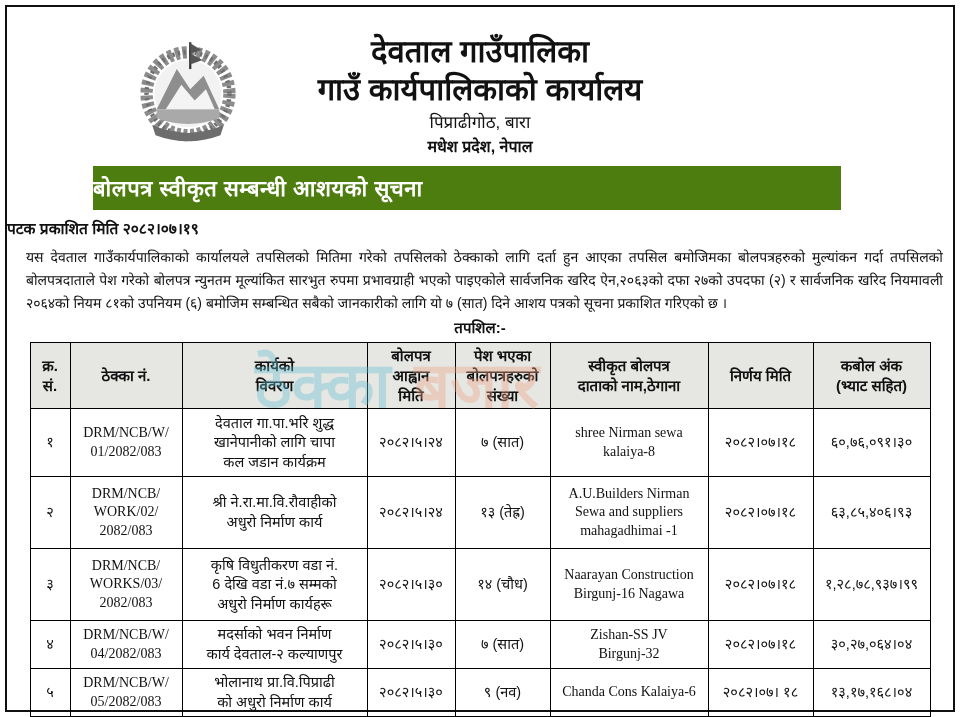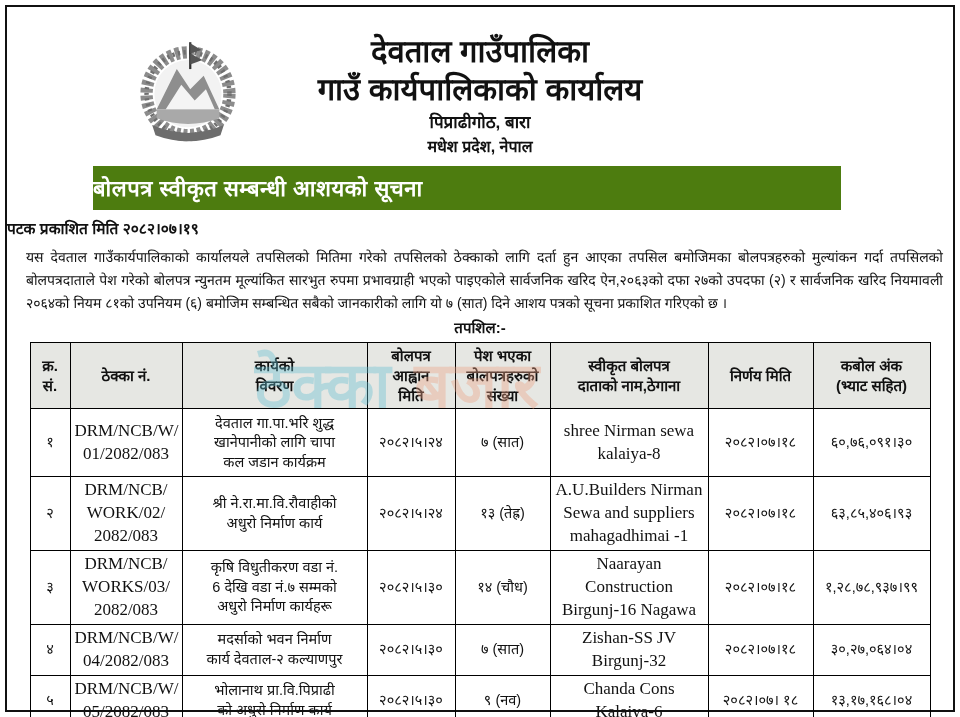--- a/index.html
+++ b/index.html
@@ -9,21 +9,21 @@
   .doc-frame {
     position: absolute; left: 5px; top: 5px; right: 5px; bottom: 5px;
     border: 2.5px solid #111; background: #fff; padding: 22px 0 0 0;
   }
 
   
   .header { position: relative; text-align: center; padding-top: 4px; }
   .emblem { position: absolute; left: 125px; top: 2px; width: 112px; height: 112px; }
   .h-muni { font-size: 31px; font-weight: bold; line-height: 1.25; }
   .h-office { font-size: 31px; font-weight: bold; line-height: 1.15; }
-  .h-addr { font-size: 17px; font-weight: bold; margin-top: 3px; }
+  .h-addr { font-size: 17px; font-weight: normal; margin-top: 3px; }
   .h-prov { font-size: 16px; font-weight: bold; margin-top: 2px; }
 
   
   .banner {
     margin: 9px 112px 0 86px; background: #4d7c0f; color: #fff;
     text-align: left; font-size: 22px; font-weight: bold;
     padding: 6px 0 8px 0; letter-spacing: 0.5px;
   }
   .pub-line { text-align: left; font-weight: bold; font-size: 15.5px; margin-top: 7px; }
 
@@ -36,21 +36,21 @@
 
   
   .tbl-wrap { position: relative; margin-top: 5px; }
   table { border-collapse: collapse; width: 900px; margin: 0 auto; table-layout: fixed; }
   th, td {
     border: 1.8px solid #000; text-align: center; vertical-align: middle;
     padding: 2px 4px; white-space: pre-line; line-height: 1.35;
   }
   th { background: #e6e7e3; font-size: 15px; font-weight: bold; height: 66px; }
   td { font-size: 14.5px; }
-  td.c-contract, td.c-bidder { font-family: "Liberation Serif", serif; font-size: 17px; margin-top: 32px; }
+  td.c-contract, td.c-bidder { font-family: "Liberation Serif", serif; font-size: 14px; margin-top: 32px; }
   tr.r1 { height: 68px; } tr.r2 { height: 72px; } tr.r3 { height: 72px; }
   tr.r4 { height: 48px; } tr.r5 { height: 48px; }
 
   
   .watermark {
     position: absolute; left: 248px; top: 12px; z-index: 5;
     font-size: 63px; font-weight: bold; opacity: 0.38;
     pointer-events: none; white-space: nowrap; line-height: 1;
     font-family: "Liberation Sans", sans-serif;
   }

